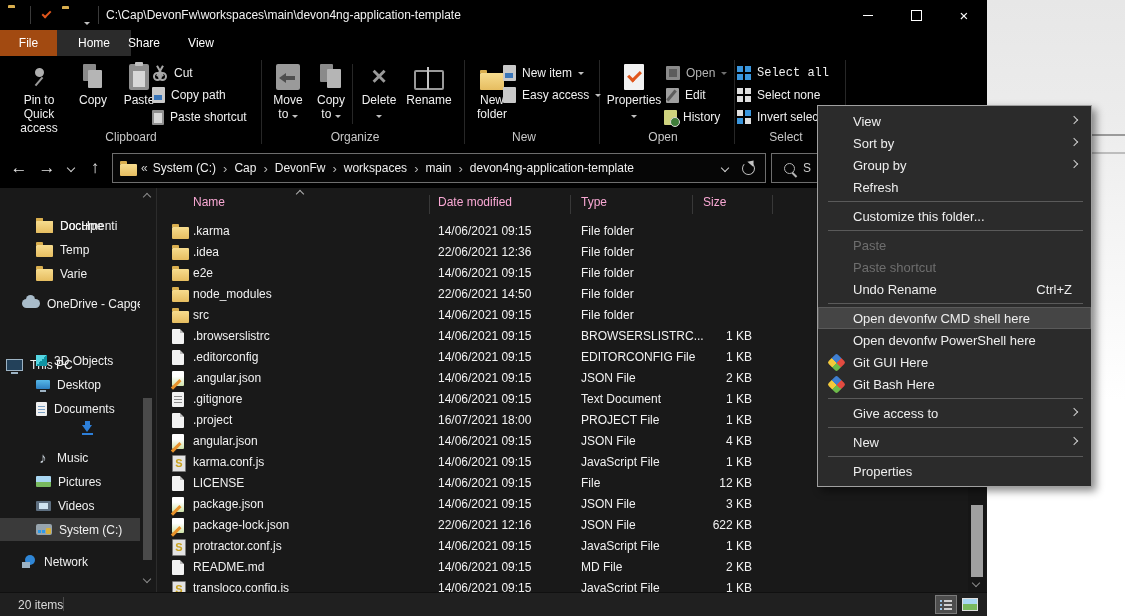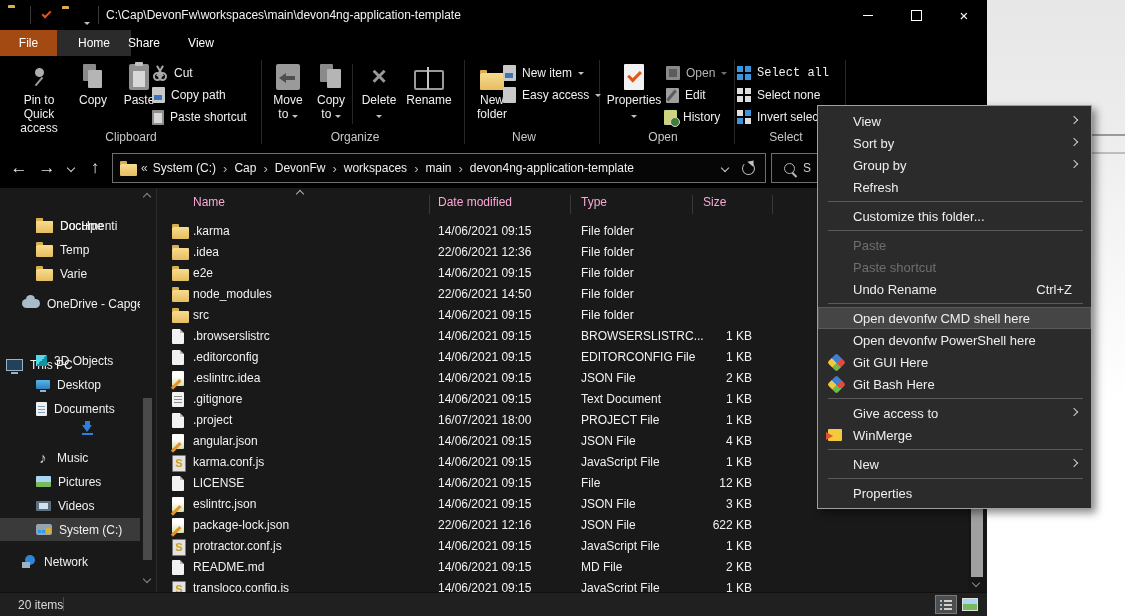--- a/index.html
+++ b/index.html
@@ -565,21 +565,21 @@
             </div>
             <div class="frow" style="top: 159px;">
               <span class="fic ic-file"></span>
               <span class="c-name">.editorconfig</span>
               <span class="c-date">14/06/2021 09:15</span>
               <span class="c-type">EDITORCONFIG File</span>
               <span class="c-size">1 KB</span>
             </div>
             <div class="frow" style="top: 180px;">
               <span class="fic ic-json"></span>
-              <span class="c-name">.eslintrc.idea</span>
+              <span class="c-name">.angular.json</span>
               <span class="c-date">14/06/2021 09:15</span>
               <span class="c-type">JSON File</span>
               <span class="c-size">2 KB</span>
             </div>
             <div class="frow" style="top: 201px;">
               <span class="fic ic-textdoc"></span>
               <span class="c-name">.gitignore</span>
               <span class="c-date">14/06/2021 09:15</span>
               <span class="c-type">Text Document</span>
               <span class="c-size">1 KB</span>
@@ -607,21 +607,21 @@
             </div>
             <div class="frow" style="top: 285px;">
               <span class="fic ic-file"></span>
               <span class="c-name">LICENSE</span>
               <span class="c-date">14/06/2021 09:15</span>
               <span class="c-type">File</span>
               <span class="c-size">12 KB</span>
             </div>
             <div class="frow" style="top: 306px;">
               <span class="fic ic-json"></span>
-              <span class="c-name">eslintrc.json</span>
+              <span class="c-name">package.json</span>
               <span class="c-date">14/06/2021 09:15</span>
               <span class="c-type">JSON File</span>
               <span class="c-size">3 KB</span>
             </div>
             <div class="frow" style="top: 327px;">
               <span class="fic ic-json"></span>
               <span class="c-name">package-lock.json</span>
               <span class="c-date">22/06/2021 12:16</span>
               <span class="c-type">JSON File</span>
               <span class="c-size">622 KB</span>
@@ -728,26 +728,20 @@
           <span class="ic-git"></span>
         </span>
         <span class="mlbl">Git Bash Here</span>
       </div>
       <div class="msep"></div>
       <div class="mi">
         <span class="mic"></span>
         <span class="mlbl">Give access to</span>
         <span class="chev chev-right sm msub"></span>
       </div>
-      <div class="mi">
-        <span class="mic">
-          <span class="ic-winmerge"></span>
-        </span>
-        <span class="mlbl">WinMerge</span>
-      </div>
       <div class="msep"></div>
       <div class="mi">
         <span class="mic"></span>
         <span class="mlbl">New</span>
         <span class="chev chev-right sm msub"></span>
       </div>
       <div class="msep"></div>
       <div class="mi">
         <span class="mic"></span>
         <span class="mlbl">Properties</span>

